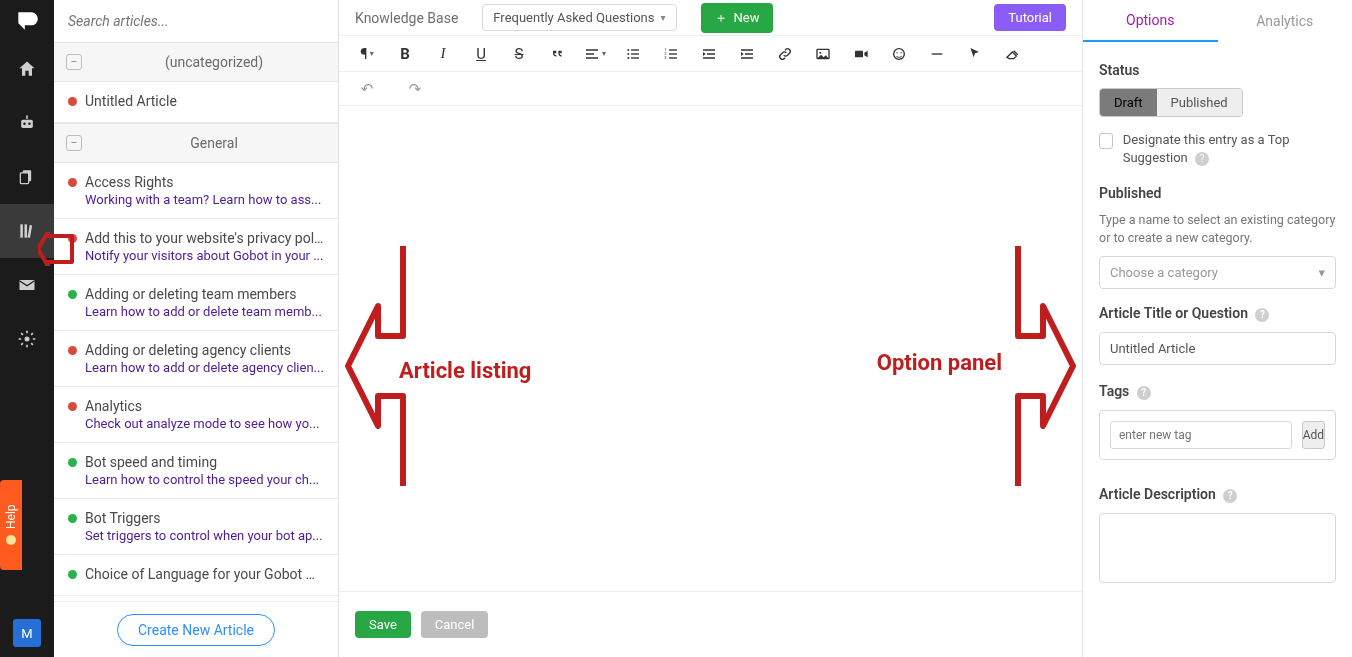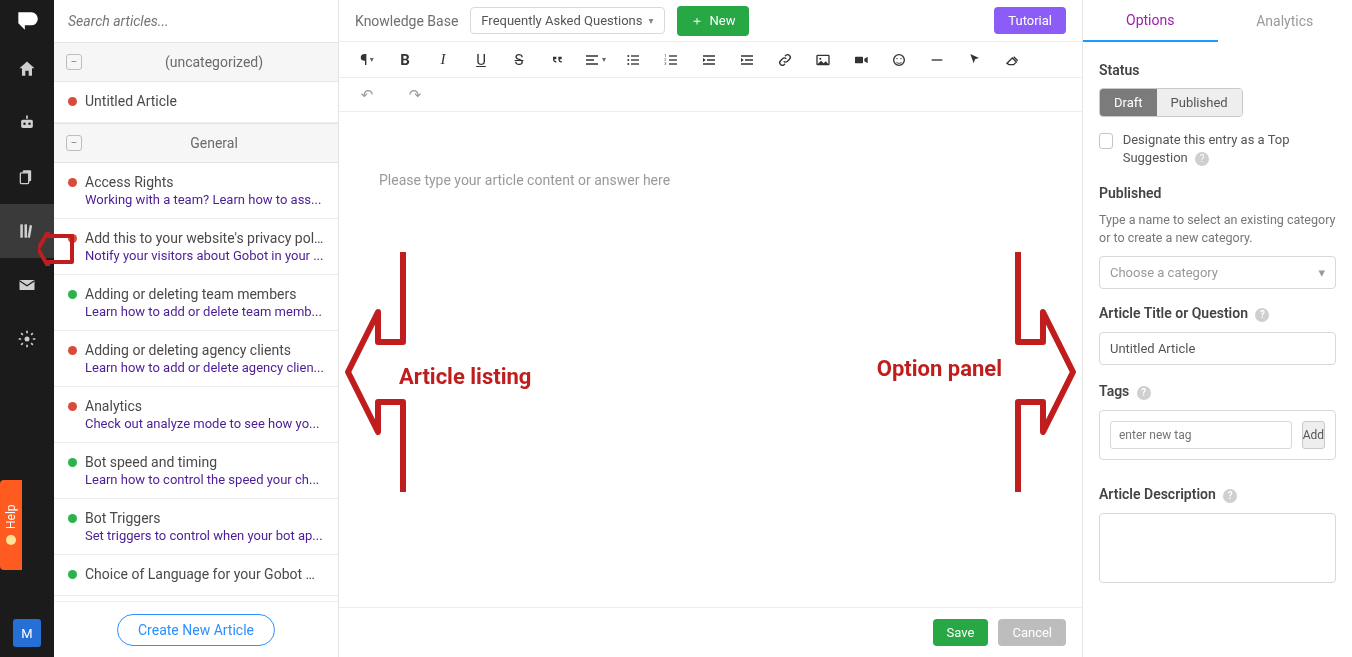--- a/index.html
+++ b/index.html
@@ -31,55 +31,55 @@
 .article-item{padding:11px 14px;border-bottom:1px solid #ececec;cursor:pointer;}
 .article-item .row1{display:flex;align-items:center;gap:8px;margin-bottom:2px;}
 .status-dot{width:9px;height:9px;border-radius:50%;flex:0 0 auto;}
 .article-item .title{font-size:14px;color:#4a4a4a;white-space:nowrap;overflow:hidden;text-overflow:ellipsis;}
 .article-item .sub{font-size:13px;color:#4c1d95;white-space:nowrap;overflow:hidden;text-overflow:ellipsis;padding-left:17px;}
 .sidebar-footer{height:56px;display:flex;align-items:center;justify-content:center;border-top:1px solid #eee;background:#fff;}
 .pill-btn{border:1px solid #2e8fff;color:#2e8fff;background:#fff;border-radius:18px;padding:7px 20px;font-size:14px;cursor:pointer;}
 
 
 .center{flex:1;display:flex;flex-direction:column;min-width:0;}
-.top-bar{height:42px;display:flex;align-items:center;justify-content:space-between;gap:12px;border-bottom:1px solid #eee;padding:0 16px;}
+.top-bar{height:36px;display:flex;align-items:center;justify-content:space-between;gap:24px;border-bottom:1px solid #eee;padding:0 16px;}
 .kb-label{color:#6f6f6f;font-size:14px;}
 .kb-select{border:1px solid #d9d9d9;border-radius:4px;padding:5px 10px;font-size:13px;color:#555;display:flex;align-items:center;gap:6px;cursor:pointer;}
 .kb-select .caret{font-size:10px;color:#888;}
 .btn{border:none;border-radius:4px;padding:6px 14px;font-size:13px;cursor:pointer;display:inline-flex;align-items:center;gap:6px;}
 .btn-green{background:#28a745;color:#fff;}
 .btn-blue{background:#8b5cf6;color:#fff;margin-left:auto;}
 .toolbar{height:36px;border-bottom:1px solid #eee;display:flex;align-items:center;padding:0 10px;gap:2px;}
 .tb{width:36px;height:30px;display:flex;align-items:center;justify-content:center;color:#333;cursor:pointer;border-radius:3px;font-size:15px;position:relative;}
 .tb svg{width:16px;height:16px;fill:#333;}
 .tb .mini-caret{font-size:8px;color:#666;margin-left:2px;}
 .toolbar2{height:34px;border-bottom:1px solid #eee;display:flex;align-items:center;padding:0 10px;gap:12px;}
 .toolbar2 .tb{color:#999;}
 .editor-area{flex:1;position:relative;padding:60px 40px 56px;}
 .editor-area .placeholder{color:#9a9a9a;font-size:14px;}
 .annot{position:absolute;color:#c01e1e;font-weight:700;pointer-events:none;}
 .annot.headline{left:50%;transform:translateX(-50%);top:90px;font-size:24px;text-align:center;line-height:1.4;}
 .annot.label-left{left:60px;top:252px;font-size:22px;}
 .annot.label-right{right:80px;top:244px;font-size:22px;}
 .big-arrow{position:absolute;pointer-events:none;}
 .big-arrow svg{stroke:#c01e1e;fill:none;stroke-width:6;stroke-linejoin:round;}
-.center-footer{height:50px;border-top:1px solid #eee;display:flex;align-items:center;justify-content:flex-end;gap:10px;padding:0 16px;}
+.center-footer{height:66px;border-top:1px solid #eee;display:flex;align-items:center;justify-content:flex-start;gap:10px;padding:0 16px;}
 .btn-save{background:#28a745;color:#fff;}
 .btn-cancel{background:#bdbdbd;color:#fff;}
 
 
 .options{width:270px;border-left:1px solid #e5e5e5;display:flex;flex-direction:column;}
 .opt-tabs{height:42px;display:flex;}
 .opt-tab{flex:1;display:flex;align-items:center;justify-content:center;font-size:14px;color:#9a9a9a;cursor:pointer;}
 .opt-tab.active{color:#a21caf;border-bottom:2px solid #1a9bff;}
 .opt-body{flex:1;overflow:auto;padding:14px 16px;}
 .opt-section-title{font-size:14px;color:#444;font-weight:600;margin:6px 0 10px;}
 .seg{display:inline-flex;border-radius:4px;overflow:hidden;border:1px solid #c9c9c9;}
 .seg button{border:none;padding:6px 14px;font-size:13px;cursor:pointer;}
-.seg .on{background:#7b7b7b;color:#ffffff;}
+.seg .on{background:#7b7b7b;color:#000000;}
 .seg .off{background:#eee;color:#555;}
 .check-row{display:flex;align-items:flex-start;gap:10px;margin:14px 0 18px;}
 .chk{width:16px;height:16px;border:1px solid #c5c5c5;border-radius:3px;margin-top:2px;}
 .check-row .lbl{font-size:13px;color:#555;line-height:1.4;}
 .help-q{display:inline-block;width:14px;height:14px;border-radius:50%;background:#cfcfcf;color:#fff;font-size:10px;text-align:center;line-height:14px;margin-left:4px;}
 .sel{border:1px solid #d8d8d8;border-radius:4px;padding:8px 10px;font-size:13px;color:#9a9a9a;display:flex;justify-content:space-between;align-items:center;cursor:pointer;margin-bottom:16px;}
 .hint{font-size:12.5px;color:#777;margin-bottom:10px;line-height:1.4;}
 .txt{width:100%;border:1px solid #d8d8d8;border-radius:4px;padding:8px 10px;font-size:13px;color:#555;outline:none;}
 .tag-row{display:flex;gap:10px;align-items:flex-start;border:1px solid #d8d8d8;border-radius:4px;padding:10px;margin-top:6px;}
 .tag-row input{border:1px solid #d8d8d8;border-radius:3px;padding:6px 8px;font-size:12px;color:#888;flex:1;outline:none;}
@@ -340,21 +340,20 @@
           </svg>
         </div>
     </div>
 
     <div class="toolbar2">
       <div class="tb">↶</div>
       <div class="tb">↷</div>
     </div>
 
     <div class="editor-area">
-      <div class="placeholder">Please type your article content or answer here</div>
 
       <div class="annot label-left">Article listing</div>
       <div class="annot label-right">Option panel</div>
 
       <div class="big-arrow" style="left:4px;top:130px;width:70px;height:260px">
         <svg viewBox="0 0 70 260">
             <path d="M60 10 L60 100 L35 100 L35 70 L5 130 L35 190 L35 160 L60 160 L60 250"></path>
           </svg>
       </div>
       <div class="big-arrow" style="right:4px;top:130px;width:70px;height:260px">

